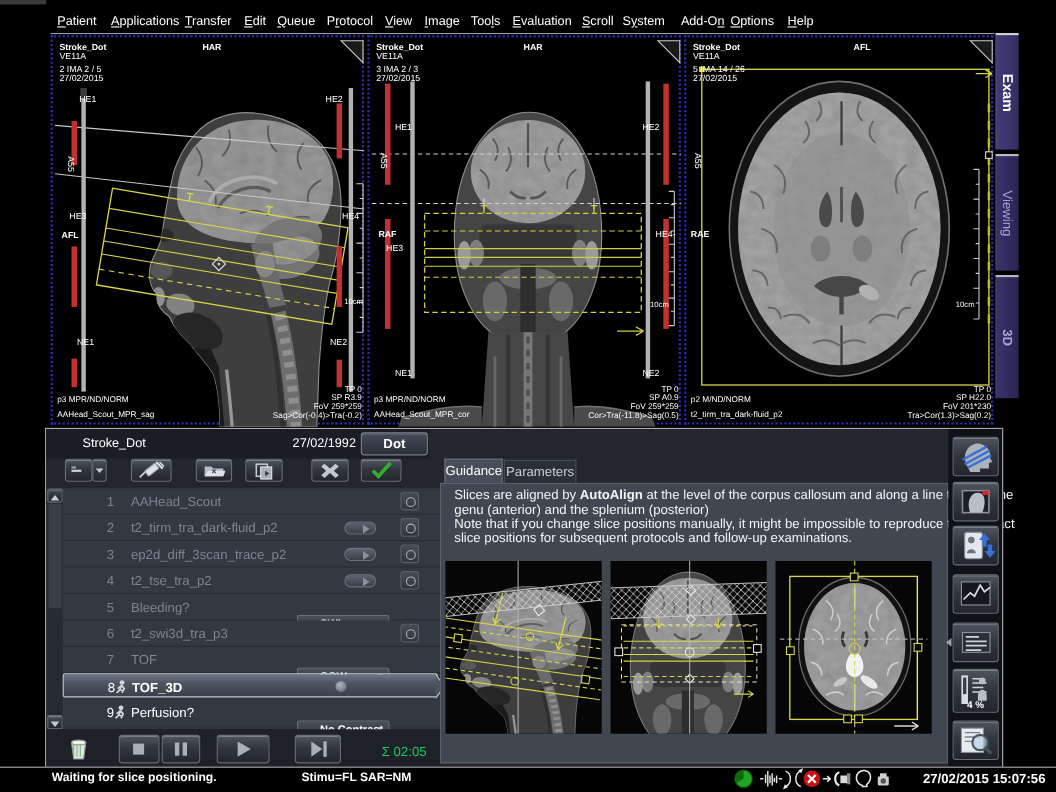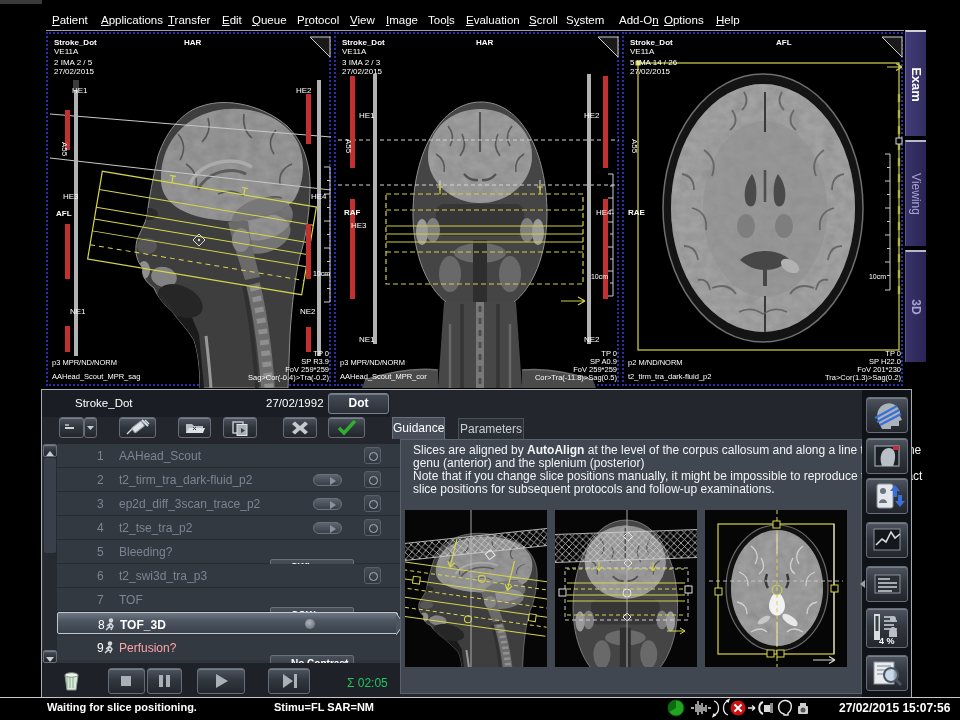--- a/index.html
+++ b/index.html
@@ -490,21 +490,21 @@
       <svg style="position:absolute;right:-9px;top:-1px" width="10" height="24">
           <path d="M0,1 L8,12 L0,23" fill="#4c5560" stroke="#c2c7cd" stroke-width="1"></path>
         </svg>
     </div>
     <div class="row" style="top:192px;border-bottom:none">
         <span class="rn" style="color:#fff">9</span>
         <svg class="abs" style="left:44px;top:4px" width="15" height="16">
           <circle cx="9" cy="3.5" r="2.2" fill="#d2d7dc"></circle>
           <path d="M8.5,6 L5,9 M8.5,6 L11,9 L9,13 M8.5,6 L7,10 L4,13 M7,10 l3,1" stroke="#d2d7dc" stroke-width="1.5" fill="none"></path>
         </svg>
-        <span class="rt" style="color:#fca5a5;left:62px">Perfusion?</span>
+        <span class="rt" style="color:#ffffff;left:62px">Perfusion?</span>
         <span class="dd">No Contrast<i>▾</i></span>
       </div>
   </div>
 
   <div style="position:absolute;left:42px;top:663px;width:358px;height:34px;background:#1e2127"></div>
   <span style="position:absolute;left:56px;top:668px"><svg width="30" height="26">
         <path d="M9,7 h13 l-2,15 h-9 z" fill="#dfe8df" stroke="#8a948a" stroke-width="1"></path>
         <ellipse cx="15.5" cy="7" rx="6.5" ry="2.2" fill="#eef4ee" stroke="#8a948a" stroke-width="1"></ellipse>
         <path d="M11,9 v11 m3,-11 v11 m3,-11 v11" stroke="#7fae7f" stroke-width="1"></path>
       </svg></span>
@@ -517,21 +517,21 @@
       </svg></div>
   <div class="btn" style="left:197px;top:668px;width:48px;height:26px"><svg width="46" height="24">
         <path d="M18,5 l12,7 l-12,7 z" fill="#aab0b8"></path>
       </svg></div>
   <div class="btn" style="left:268px;top:668px;width:42px;height:26px"><svg width="40" height="24">
         <path d="M14,5 l10,7 l-10,7 z" fill="#aab0b8"></path>
         <rect x="25" y="5" width="3" height="14" fill="#aab0b8"></rect>
       </svg></div>
   <span style="position:absolute;left:347px;top:676px;color:#22c55e;font-size:12px">Σ 02:05</span>
 
-  <div style="position:absolute;left:392px;top:417px;width:53px;height:22px;background:#474e59;border:1px solid #6a717c;border-bottom:none;color:#fff;font-size:12px;text-align:center;line-height:21px">Guidance</div>
+  <div style="position:absolute;left:404px;top:417px;width:53px;height:22px;background:#474e59;border:1px solid #6a717c;border-bottom:none;color:#fff;font-size:12px;text-align:center;line-height:21px">Guidance</div>
   <div style="position:absolute;left:458px;top:418px;width:66px;height:21px;background:#2b2f36;border:1px solid #4a505a;border-bottom:none;color:#c9ced5;font-size:12px;text-align:center;line-height:20px">Parameters</div>
 
   <div style="position:absolute;left:400px;top:439px;width:462px;height:255px;background:#414751;border:1px solid #5a616c">
     <div style="position:absolute;left:12px;top:4px;width:452px;color:#f2f4f6;font-size:12px;line-height:13px;white-space:nowrap">
       Slices are aligned by <b>AutoAlign</b> at the level of the corpus callosum and along a line through the<br>
       genu (anterior) and the splenium (posterior)<br>
       Note that if you change slice positions manually, it might be impossible to reproduce these exact<br>
       slice positions for subsequent protocols and follow-up examinations.
     </div>
     <div id="thumb1" style="position:absolute;left:4px;top:70px;width:142px;height:157px;background:#060606;overflow:hidden">

